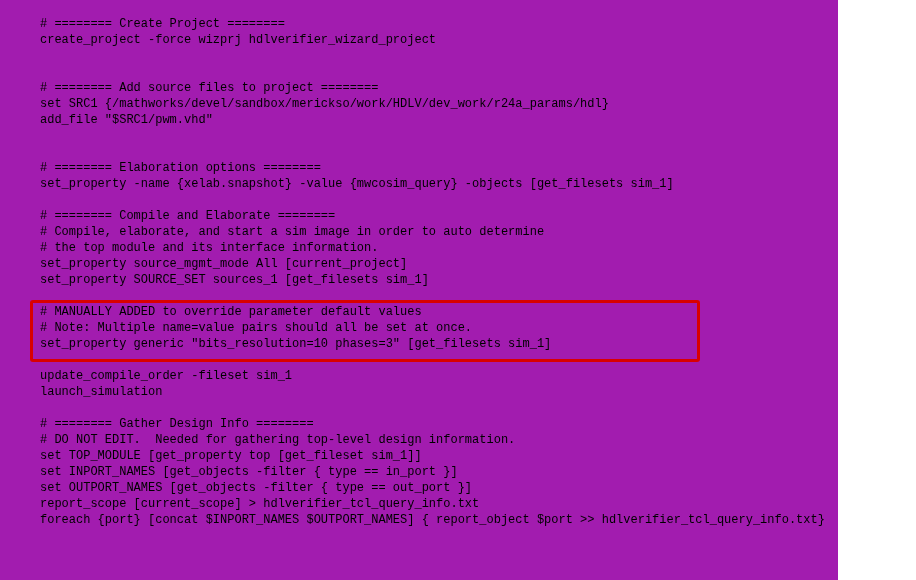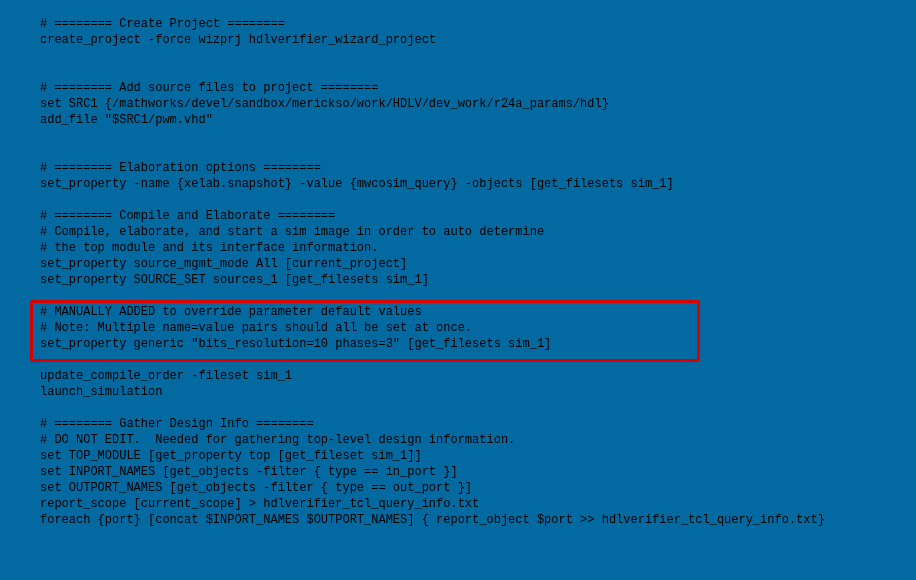--- a/index.html
+++ b/index.html
@@ -5,23 +5,23 @@
   html, body {
     margin: 0;
     padding: 0;
     background: #ffffff;
     width: 916px;
     height: 580px;
     overflow: hidden;
   }
   .page {
     position: relative;
-    width: 916px;
+    width: 838px;
     height: 580px;
-    background: #0369a1;
+    background: #a21caf;
   }
   pre.code {
     position: absolute;
     left: 40px;
     top: 16px;
     margin: 0;
     font-family: "Courier New", Courier, monospace;
     font-size: 12px;
     line-height: 16px;
     color: #000000;

